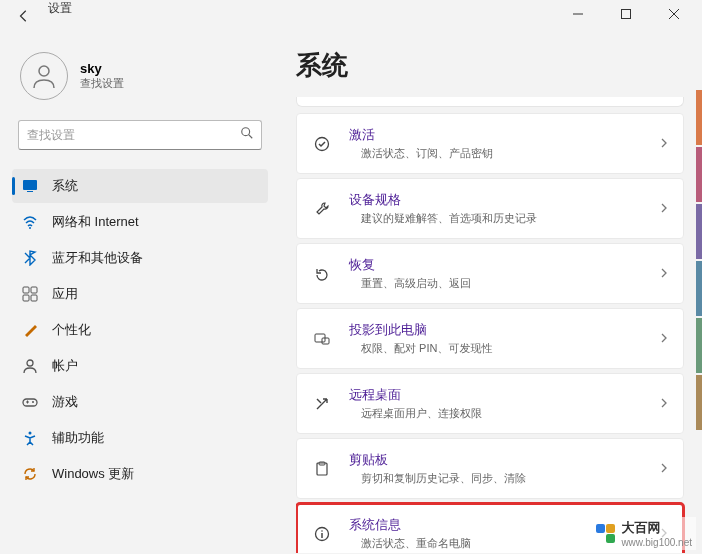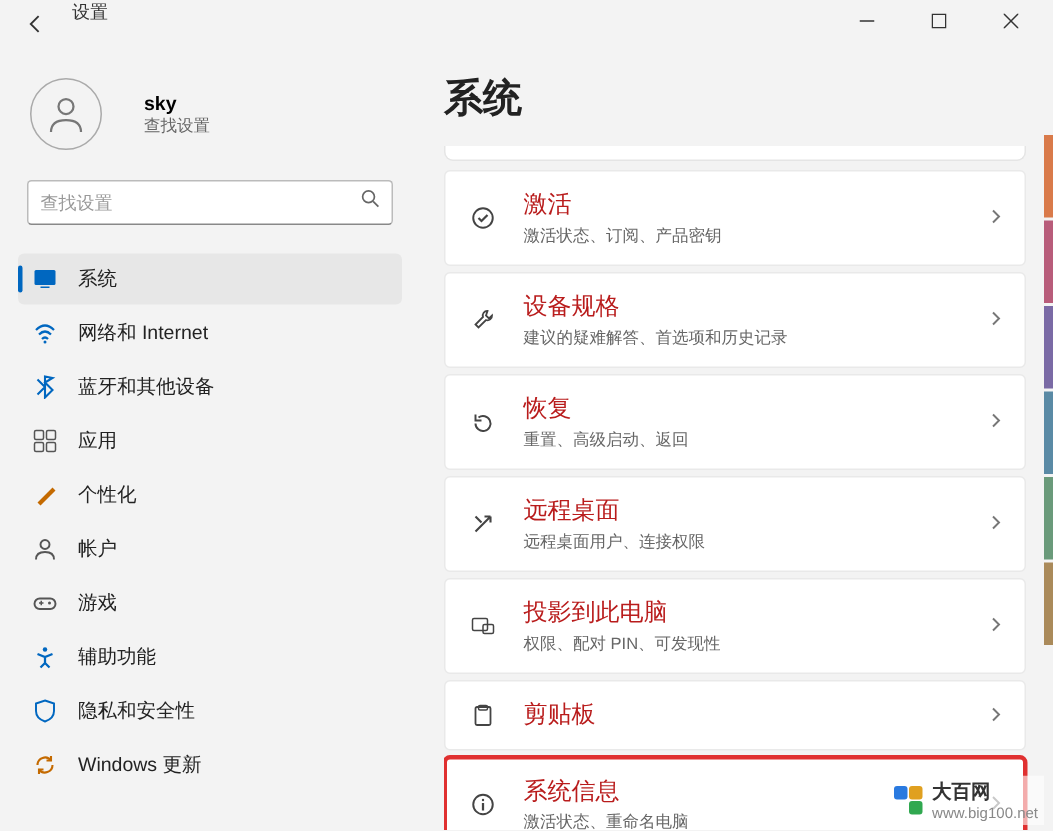--- a/index.html
+++ b/index.html
@@ -7,21 +7,21 @@
     
     .titlebar { height: 36px; display: flex; align-items: flex-start; padding: 0 8px; }
     .back-btn { width: 32px; height: 32px; display: flex; align-items: center; justify-content: center; cursor: pointer; }
     .title-text { font-size: 12px; margin-left: 8px; color: #333; }
     .window-controls { margin-left: auto; display: flex; gap: 8px; }
     .win-ctrl { width: 40px; height: 28px; display: flex; align-items: center; justify-content: center; cursor: pointer; }
     
     .content { display: flex; height: calc(100% - 36px); }
     
     .sidebar { width: 280px; padding: 8px 12px 0 12px; overflow-y: auto; }
-    .user-block { display: flex; align-items: center; padding: 8px 8px 16px 8px; gap: 28px; }
+    .user-block { display: flex; align-items: center; padding: 8px 8px 16px 8px; gap: 12px; }
     .avatar { width: 48px; height: 48px; border-radius: 50%; border: 1px solid #aaa; display: flex; align-items: center; justify-content: center; }
     .user-info .uname { font-size: 13px; font-weight: 600; }
     .user-info .utype { font-size: 11px; color: #666; }
     
     .search-wrap { position: relative; margin: 4px 6px 19px 6px; }
     .search-input { width: 100%; height: 30px; border: 1px solid #bbb; border-bottom: 1px solid #888; border-radius: 3px; padding: 0 30px 0 8px; font-size: 12px; background: #fff; }
     .search-input::placeholder { color: #999; }
     .search-icon { position: absolute; right: 8px; top: 50%; transform: translateY(-50%); color: #666; }
     
     .nav { display: flex; flex-direction: column; gap: 2px; }
@@ -35,22 +35,22 @@
     
     .scroll-area { height: calc(100% - 50px); overflow-y: auto; padding-right: 14px; }
     .scroll-area::-webkit-scrollbar { width: 4px; }
     .scroll-area::-webkit-scrollbar-thumb { background: #888; border-radius: 2px; }
     
     .card-stub { height: 10px; background: #fff; border: 1px solid #e5e5e5; border-top: none; border-radius: 0 0 6px 6px; margin-bottom: 6px; }
     
     .setting-card { background: #fff; border: 1px solid #e9e9e9; border-radius: 4px; margin-bottom: 4px; display: flex; align-items: center; padding: 12px 14px; gap: 16px; cursor: pointer; }
     .card-ico { width: 22px; display: flex; align-items: center; justify-content: center; color: #333; }
     .card-text { flex: 1; }
-    .card-title { font-size: 16px; color: #b91c1c; }
-    .card-sub { font-size: 11px; color: #666; margin-top: 2px; }
+    .card-title { font-size: 13px; color: #4c1d95; }
+    .card-sub { font-size: 11px; color: #666; margin-top: 2px; margin-left: 12px; }
     .chevron { color: #777; font-size: 12px; }
     
     .highlight { outline: 3px solid #e03030; outline-offset: -2px; }
     
     .watermark { position: absolute; right: 6px; bottom: 4px; display: flex; align-items: center; gap: 6px; font-size: 13px; color: #333; z-index: 10; background: rgba(255,255,255,0.6); padding: 2px 4px; }
     .wm-url { font-size: 10px; color: #888; }
     .wm-logo { display: flex; gap: 1px; }
     .wm-sq { width: 9px; height: 9px; border-radius: 2px; }
     
     .color-strip { position: absolute; right: 0; top: 90px; width: 6px; }
@@ -181,28 +181,20 @@
             <svg width="16" height="16" viewBox="0 0 16 16">
               <circle cx="8" cy="3" r="1.5" fill="#0067c0"></circle>
               <path d="M3 6 L8 8 L13 6 M8 8v4 M8 12 L5 15 M8 12 L11 15" stroke="#0067c0" stroke-width="1.5" fill="none"></path>
             </svg>
           </span>
           <span>辅助功能</span>
         </div>
         <div class="nav-item">
           <span class="nav-ico">
             <svg width="16" height="16" viewBox="0 0 16 16">
-              <path d="M8 1 L14 3 V8 Q14 13 8 15 Q2 13 2 8 V3 Z" stroke="#0067c0" fill="none" stroke-width="1.3"></path>
-            </svg>
-          </span>
-          <span>隐私和安全性</span>
-        </div>
-        <div class="nav-item">
-          <span class="nav-ico">
-            <svg width="16" height="16" viewBox="0 0 16 16">
               <path d="M3 8a5 5 0 0 1 9-3 M13 8a5 5 0 0 1-9 3" stroke="#c46a00" fill="none" stroke-width="1.4"></path>
               <path d="M12 2v3h-3 M4 14v-3h3" stroke="#c46a00" fill="none" stroke-width="1.4"></path>
             </svg>
           </span>
           <span>Windows 更新</span>
         </div>
       </div>
   </div>
 
   <div class="main">
@@ -256,60 +248,61 @@
     </div>
     <span class="chevron">
       <svg width="10" height="10" viewBox="0 0 10 10">
                 <path d="M3 1 L7 5 L3 9" stroke="#777" fill="none" stroke-width="1.3"></path>
               </svg>
     </span>
           </div>
           <div class="setting-card">
     <span class="card-ico">
               <svg width="16" height="16" viewBox="0 0 16 16">
+                <rect x="1" y="3" width="10" height="8" rx="1" stroke="#444" fill="none"></rect>
+                <rect x="8" y="7" width="7" height="6" rx="1" stroke="#444" fill="none"></rect>
+              </svg>
+            </span>
+    <div class="card-text">
+      <div class="card-title">投影到此电脑</div>
+      <div class="card-sub">权限、配对 PIN、可发现性</div>
+    </div>
+    <span class="chevron">
+      <svg width="10" height="10" viewBox="0 0 10 10">
+                <path d="M3 1 L7 5 L3 9" stroke="#777" fill="none" stroke-width="1.3"></path>
+              </svg>
+    </span>
+          </div>
+          <div class="setting-card">
+    <span class="card-ico">
+              <svg width="16" height="16" viewBox="0 0 16 16">
                 <path d="M3 13 L13 3 M13 3h-4 M13 3v4" stroke="#444" fill="none" stroke-width="1.4"></path>
                 <path d="M3 3 L7 7" stroke="#444" fill="none" stroke-width="1.4"></path>
               </svg>
             </span>
     <div class="card-text">
       <div class="card-title">远程桌面</div>
       <div class="card-sub">远程桌面用户、连接权限</div>
     </div>
     <span class="chevron">
       <svg width="10" height="10" viewBox="0 0 10 10">
                 <path d="M3 1 L7 5 L3 9" stroke="#777" fill="none" stroke-width="1.3"></path>
               </svg>
     </span>
           </div>
           <div class="setting-card">
     <span class="card-ico">
               <svg width="16" height="16" viewBox="0 0 16 16">
-                <rect x="1" y="3" width="10" height="8" rx="1" stroke="#444" fill="none"></rect>
-                <rect x="8" y="7" width="7" height="6" rx="1" stroke="#444" fill="none"></rect>
-              </svg>
-            </span>
-    <div class="card-text">
-      <div class="card-title">投影到此电脑</div>
-      <div class="card-sub">权限、配对 PIN、可发现性</div>
-    </div>
-    <span class="chevron">
-      <svg width="10" height="10" viewBox="0 0 10 10">
-                <path d="M3 1 L7 5 L3 9" stroke="#777" fill="none" stroke-width="1.3"></path>
-              </svg>
-    </span>
-          </div>
-          <div class="setting-card">
-    <span class="card-ico">
-              <svg width="16" height="16" viewBox="0 0 16 16">
                 <rect x="3" y="2" width="10" height="12" rx="1" stroke="#444" fill="none" stroke-width="1.2"></rect>
                 <rect x="5" y="1" width="6" height="3" rx="1" stroke="#444" fill="none"></rect>
               </svg>
             </span>
     <div class="card-text">
       <div class="card-title">剪贴板</div>
+      <div class="card-sub">剪切和复制历史记录、同步、清除</div>
     </div>
     <span class="chevron">
       <svg width="10" height="10" viewBox="0 0 10 10">
                 <path d="M3 1 L7 5 L3 9" stroke="#777" fill="none" stroke-width="1.3"></path>
               </svg>
     </span>
           </div>
           <div class="setting-card highlight">
     <span class="card-ico">
               <svg width="16" height="16" viewBox="0 0 16 16">

